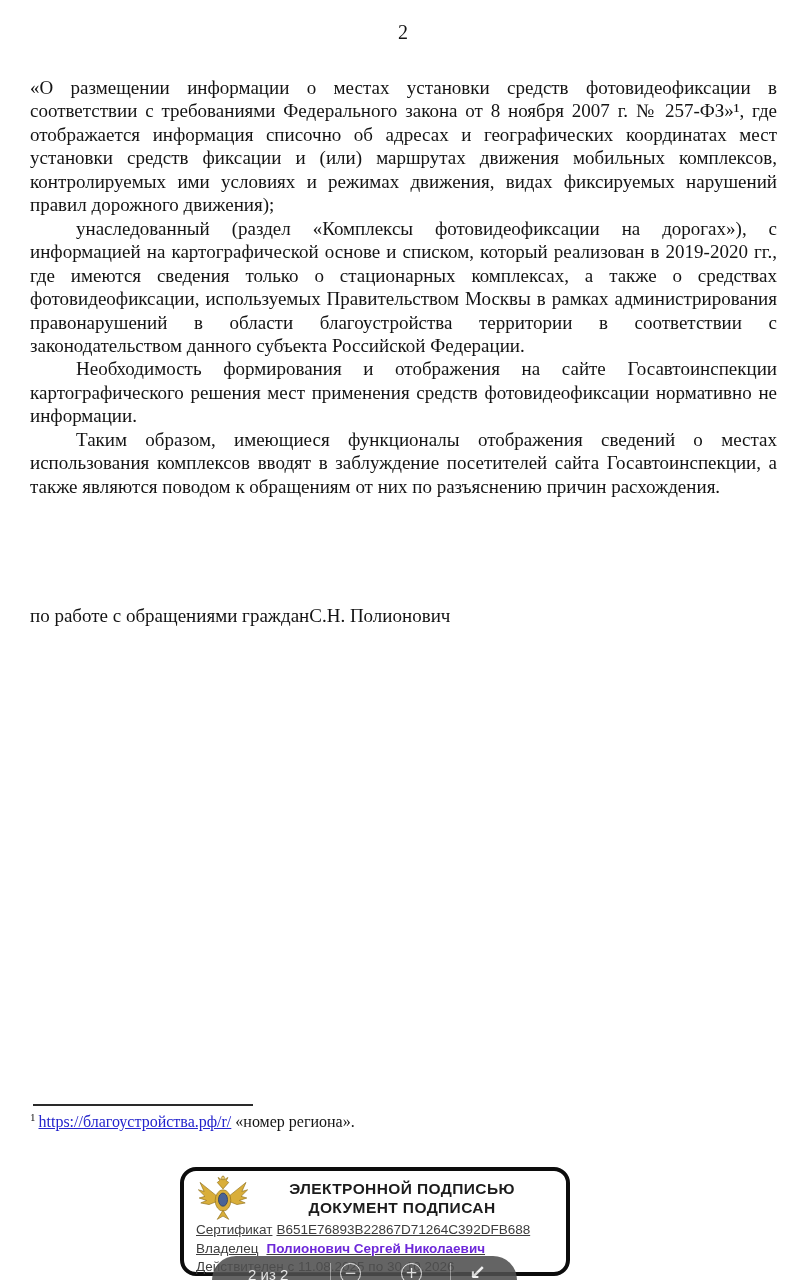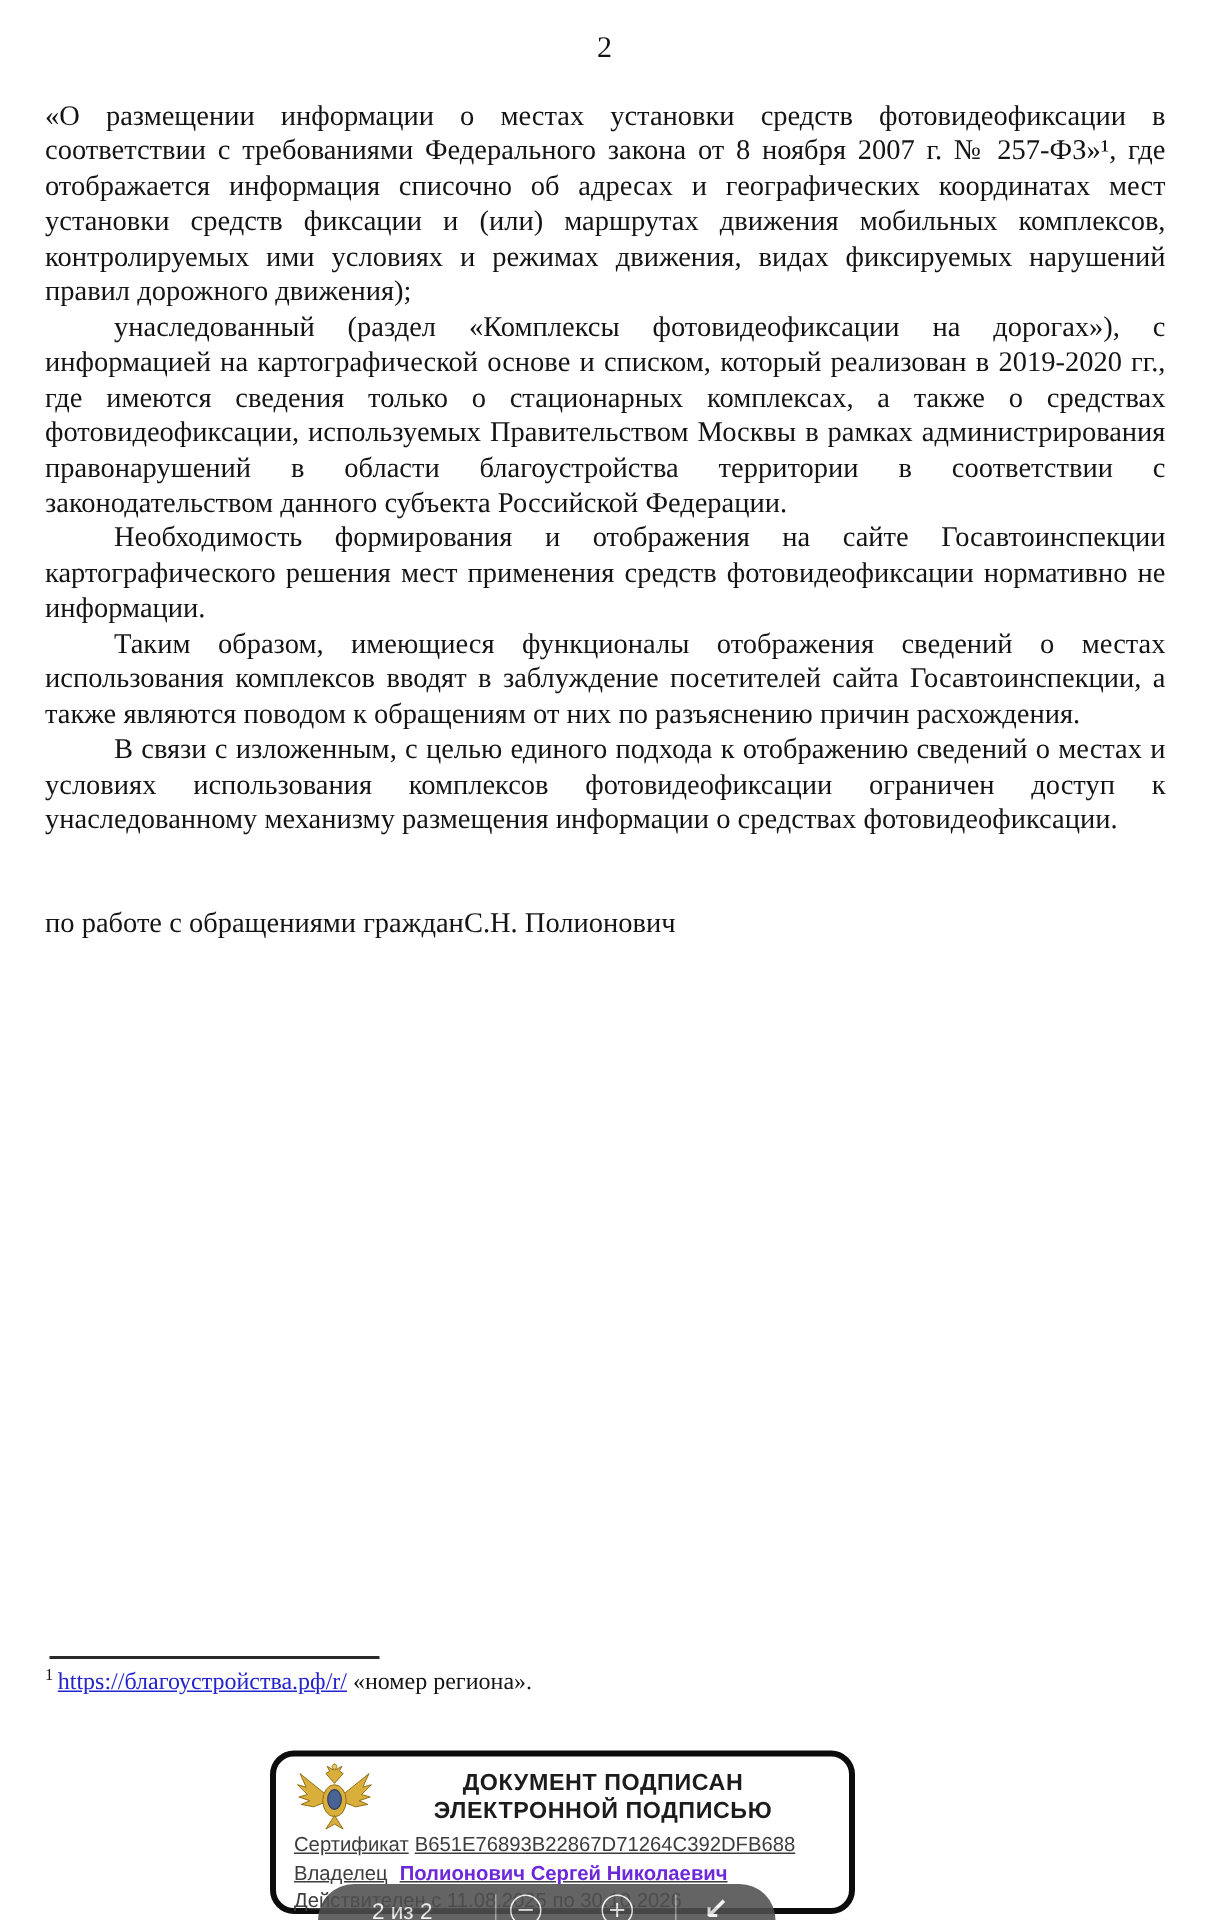--- a/index.html
+++ b/index.html
@@ -11,21 +11,21 @@
     color: #131313;
   }
   .page { position: absolute; inset: 0; }
 
   .page-number {
     position: absolute; top: 21px; left: 0; right: 0;
     text-align: center; font-size: 20px; color: #141414;
   }
 
   .body-text {
-    position: absolute; top: 66px; left: 30px; width: 747px;
+    position: absolute; top: 76px; left: 30px; width: 747px;
     font-size: 19px; line-height: 23.45px;
     text-align: justify; text-justify: inter-word;
     color: #141414;
   }
   .para { margin: 0; text-indent: 46px; }
   .para.no-indent { text-indent: 0; }
 
   .signature {
     position: absolute; top: 603px; left: 30px; width: 747px;
     font-size: 19px; line-height: 25px; color: #141414;
@@ -104,21 +104,20 @@
 
 <div class="page">
 
   <div class="page-number">2</div>
 
   <div class="body-text">
     <p class="para no-indent">«О размещении информации о местах установки средств фотовидеофиксации в соответствии с требованиями Федерального закона от 8 ноября 2007 г. № 257-ФЗ»¹, где отображается информация списочно об адресах и географических координатах мест установки средств фиксации и (или) маршрутах движения мобильных комплексов, контролируемых ими условиях и режимах движения, видах фиксируемых нарушений правил дорожного движения);</p>
     <p class="para">унаследованный (раздел «Комплексы фотовидеофиксации на дорогах»), с информацией на картографической основе и списком, который реализован в 2019-2020 гг., где имеются сведения только о стационарных комплексах, а также о средствах фотовидеофиксации, используемых Правительством Москвы в рамках администрирования правонарушений в области благоустройства территории в соответствии с законодательством данного субъекта Российской Федерации.</p>
     <p class="para">Необходимость формирования и отображения на сайте Госавтоинспекции картографического решения мест применения средств фотовидеофиксации нормативно не информации.</p>
     <p class="para">Таким образом, имеющиеся функционалы отображения сведений о местах использования комплексов вводят в заблуждение посетителей сайта Госавтоинспекции, а также являются поводом к обращениям от них по разъяснению причин расхождения.</p>
-    <p class="para">В связи с изложенным, с целью единого подхода к отображению сведений о местах и условиях использования комплексов фотовидеофиксации ограничен доступ к унаследованному механизму размещения информации о средствах фотовидеофиксации.</p>
   </div>
 
   <div class="signature">
     <div class="sig-row2">
       <span>по работе с обращениями граждан</span>
       <span>С.Н. Полионович</span>
     </div>
   </div>
 
   <div class="footnote-rule"></div>
@@ -136,22 +135,22 @@
             <path d="M34 30 L60 9 L55 20 L62 18 L54 26 L61 28 L52 31 L59 34 L49 36 Z"></path>
             <path d="M32 17 L25 9 L28 7 L26 3 L31 6 L32 1 L33 6 L38 3 L36 7 L39 9 Z"></path>
             <ellipse cx="32" cy="31" rx="9.5" ry="13"></ellipse>
             <path d="M32 43 L25 54 L32 50 L39 54 Z"></path>
           </g>
           <ellipse cx="32" cy="30" rx="5.5" ry="8" fill="#4a6396" stroke="#2e3f63" stroke-width="1"></ellipse>
           <circle cx="32" cy="3.5" r="2" fill="#e8c96a" stroke="#8f6f1a" stroke-width="0.6"></circle>
         </svg>
       </span>
       <div class="stamp-title">
+        <div>ЭЛЕКТРОННОЙ ПОДПИСЬЮ</div>
         <div>ДОКУМЕНТ ПОДПИСАН</div>
-        <div>ЭЛЕКТРОННОЙ ПОДПИСЬЮ</div>
       </div>
     </div>
     <div class="stamp-line">
       <span>Сертификат</span><span class="cert-value">B651E76893B22867D71264C392DFB688</span>
     </div>
     <div class="stamp-line">
       <span>Владелец</span><span class="owner-name">Полионович Сергей Николаевич</span>
     </div>
     <div class="stamp-line">Действителен с 11.08.2025 по 30.10.2026</div>
   </div>

